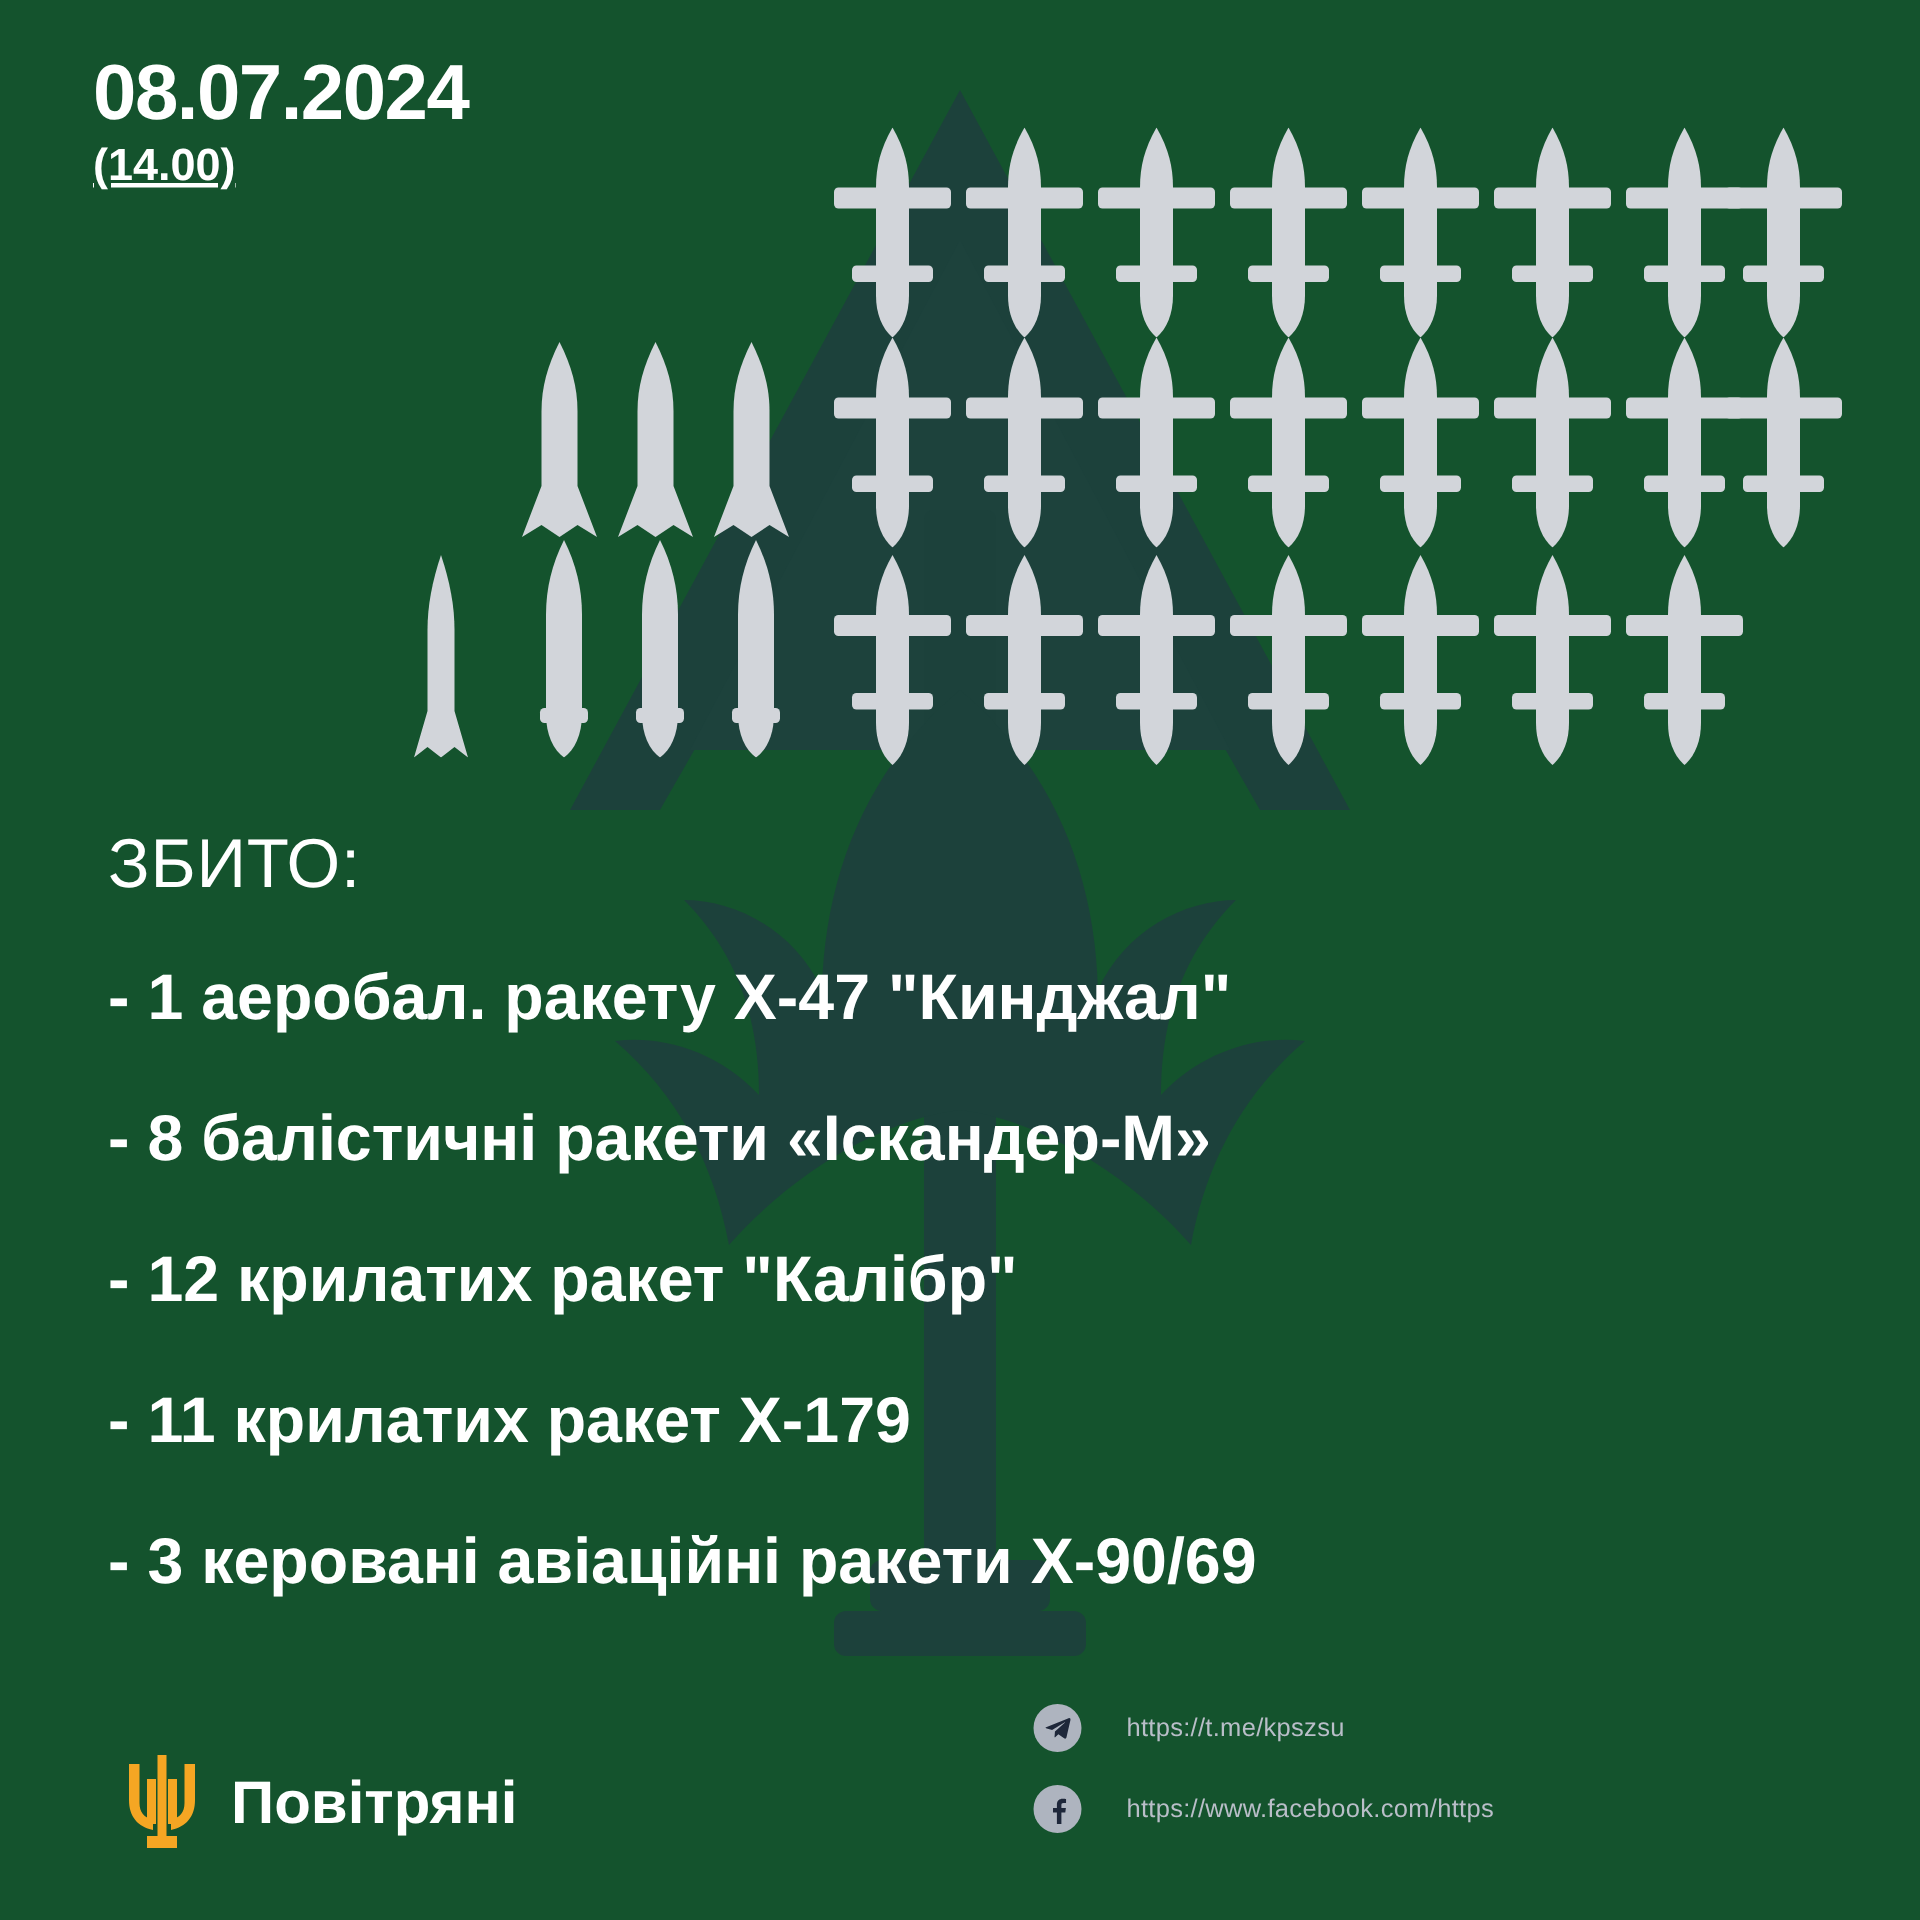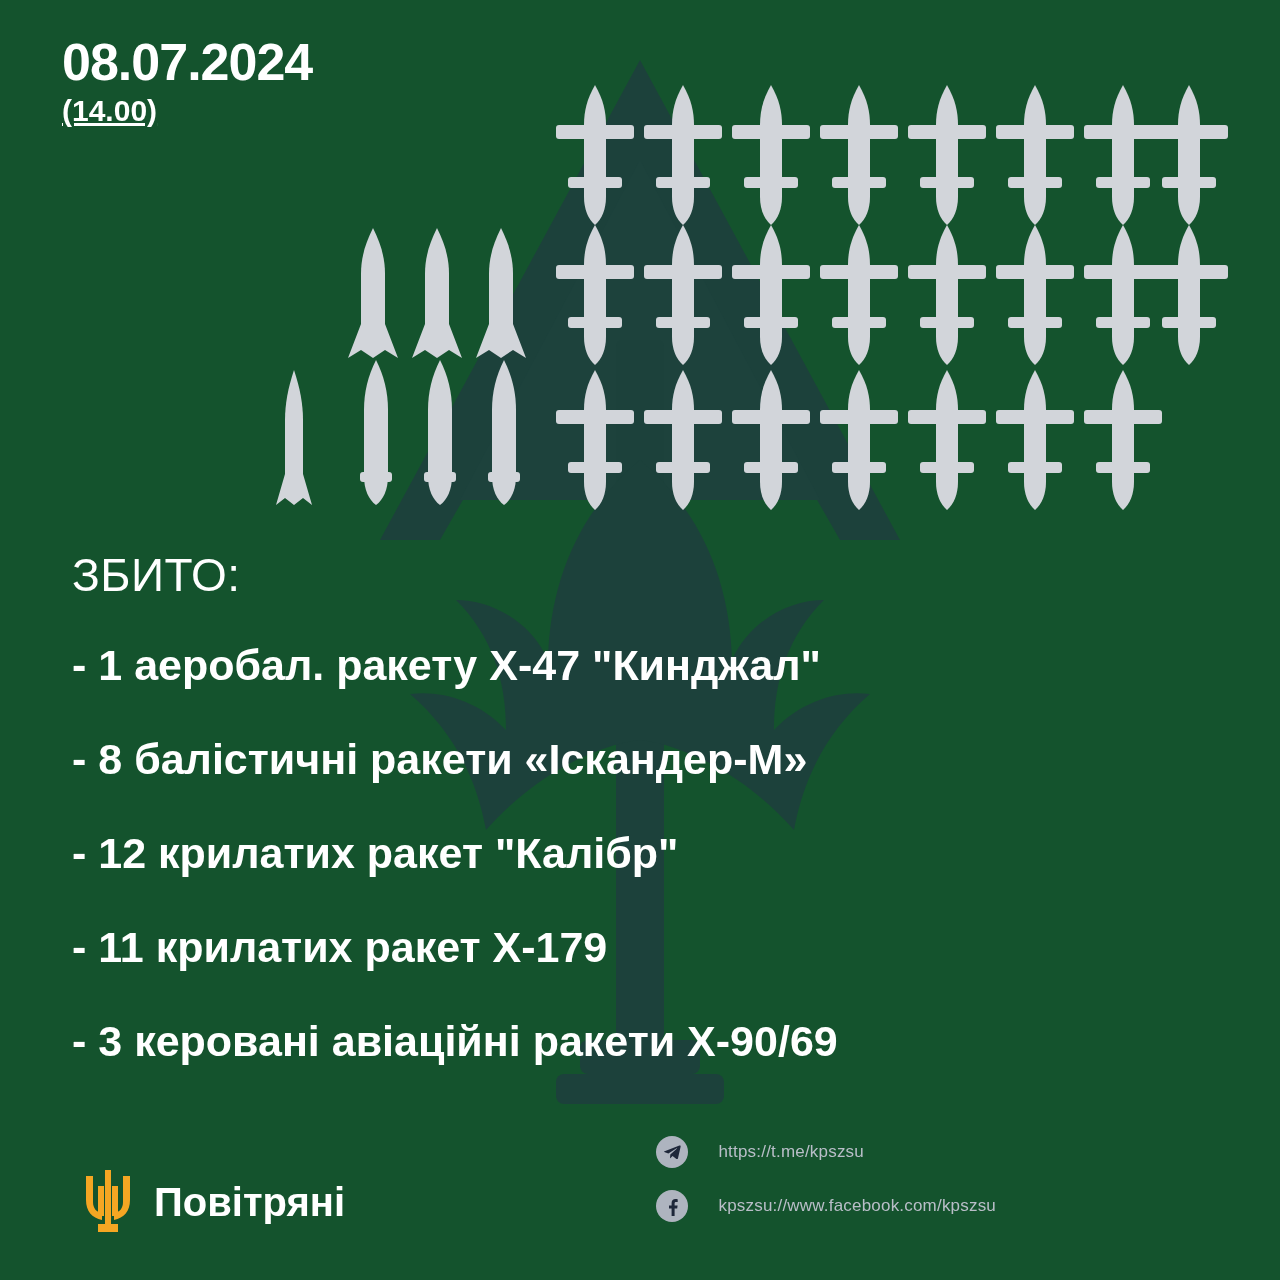--- a/index.html
+++ b/index.html
@@ -415,18 +415,18 @@
             </svg>
         </span>
         <span class="social-url">https://t.me/kpszsu</span>
       </div>
       <div class="social-row">
         <span class="social-badge">
           <svg width="20" height="20" viewBox="0 0 20 20" aria-hidden="true">
               <path fill="#1e273a" d="M12.6 20 v-7.6 h2.6 l0.4 -3 h-3 V7.5 c0 -0.9 0.2 -1.5 1.5 -1.5 h1.6 V3.3 C15.4 3.2 14.5 3.1 13.4 3.1 c-2.2 0 -3.8 1.4 -3.8 3.9 v2.4 H7 v3 h2.6 V20 z"></path>
             </svg>
         </span>
-        <span class="social-url">kpszsu://www.facebook.com/kpszsu</span>
+        <span class="social-url">https://www.facebook.com/https</span>
       </div>
     </div>
   </div>
 
 </div>
 
 </body></html>

